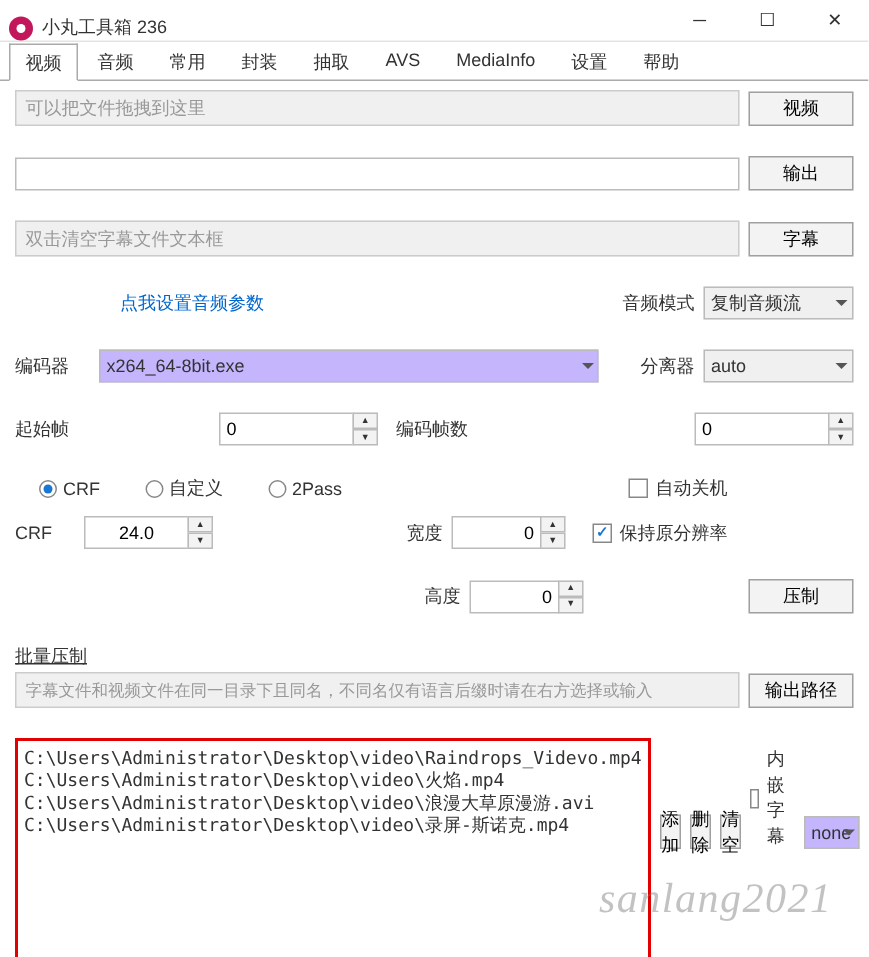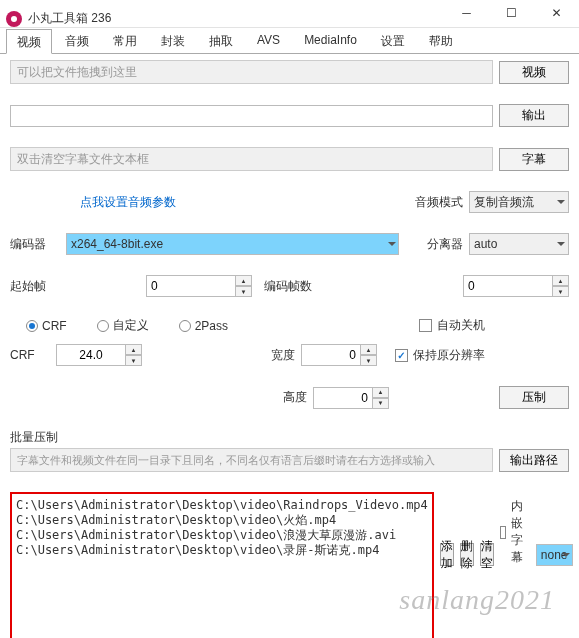--- a/index.html
+++ b/index.html
@@ -13,35 +13,35 @@
 .tab { padding: 4px 10px 3px; cursor: pointer; border: 1px solid transparent; margin-right: 2px; font-size: 12px; }
 .tab.active { background: #fff; border: 1px solid #aaa; border-bottom: 1px solid #fff; position: relative; top: 1px; }
 .content { padding: 6px 10px; }
 .row { display: flex; align-items: center; margin-bottom: 20px; gap: 6px; }
 .drop-area { height: 24px; background: #f0f0f0; border: 1px solid #ccc; flex: 1; color: #999; padding: 3px 6px; display: flex; align-items: center; text-overflow: ellipsis; white-space: nowrap; overflow: hidden; }
 .textbox { height: 22px; border: 1px solid #bbb; background: #fff; flex: 1; }
 .btn { width: 70px; height: 23px; border: 1px solid #a0a0a0; background: #f3f3f3; cursor: pointer; font-size: 12px; font-family: inherit; display: flex; align-items: center; justify-content: center; }
 .label { font-size: 12px; }
 .link { color: #0066cc; cursor: pointer; }
 .combo { height: 22px; border: 1px solid #bbb; background: #f0f0f0; display: flex; align-items: center; padding: 0 4px; font-size: 12px; position: relative; cursor: pointer; }
-.combo.white { background: #7dd3fc; }
+.combo.white { background: #c4b5fd; }
 .combo .arrow { position: absolute; right: 3px; top: 50%; transform: translateY(-50%); width: 0; height: 0; border-left: 4px solid transparent; border-right: 4px solid transparent; border-top: 4px solid #555; }
 .combo.white .arrow { right: 2px; }
 .spinner { display: flex; height: 22px; }
 .spinner input { border: 1px solid #bbb; height: 100%; padding: 0 4px; font-size: 12px; font-family: inherit; }
 .spin-btns { display: flex; flex-direction: column; width: 16px; }
 .spin-btn { flex: 1; border: 1px solid #bbb; background: #f3f3f3; display: flex; align-items: center; justify-content: center; font-size: 6px; cursor: pointer; margin-left: -1px; }
 .radio-group { display: flex; gap: 30px; align-items: center; }
 .radio-item { display: flex; align-items: center; gap: 4px; cursor: pointer; }
 .radio-btn { width: 12px; height: 12px; border: 1px solid #888; border-radius: 50%; background: #fff; display: flex; align-items: center; justify-content: center; }
 .radio-btn.checked::after { content: ''; width: 6px; height: 6px; background: #1976d2; border-radius: 50%; }
 .checkbox { display: flex; align-items: center; gap: 5px; cursor: pointer; }
 .check-box { width: 13px; height: 13px; border: 1px solid #888; background: #fff; display: flex; align-items: center; justify-content: center; font-size: 10px; color: #1976d2; }
 .check-box.checked::after { content: '✓'; font-weight: bold; }
-.section-title { font-size: 12px; margin: 4px 0 2px; }
+.section-title { font-size: 12px; margin: 4px 0 2px; text-decoration: underline; }
 .file-list { border: 2px solid #e30000; background: #fff; height: 174px; padding: 4px; font-family: "SimSun", monospace; font-size: 12px; line-height: 15px; overflow: auto; white-space: nowrap; }
 .right-col { width: 78px; display: flex; flex-direction: row; gap: 6px; align-items: flex-end; }
 .watermark { position: absolute; bottom: 22px; right: 24px; font-size: 28px; font-style: italic; color: rgba(120,120,120,0.45); font-family: serif; pointer-events: none; letter-spacing: 1px; }
 </style>
 </head>
 <body>
 
 <div class="titlebar">
   <div class="titlebar-icon">
       <svg viewBox="0 0 10 10">

